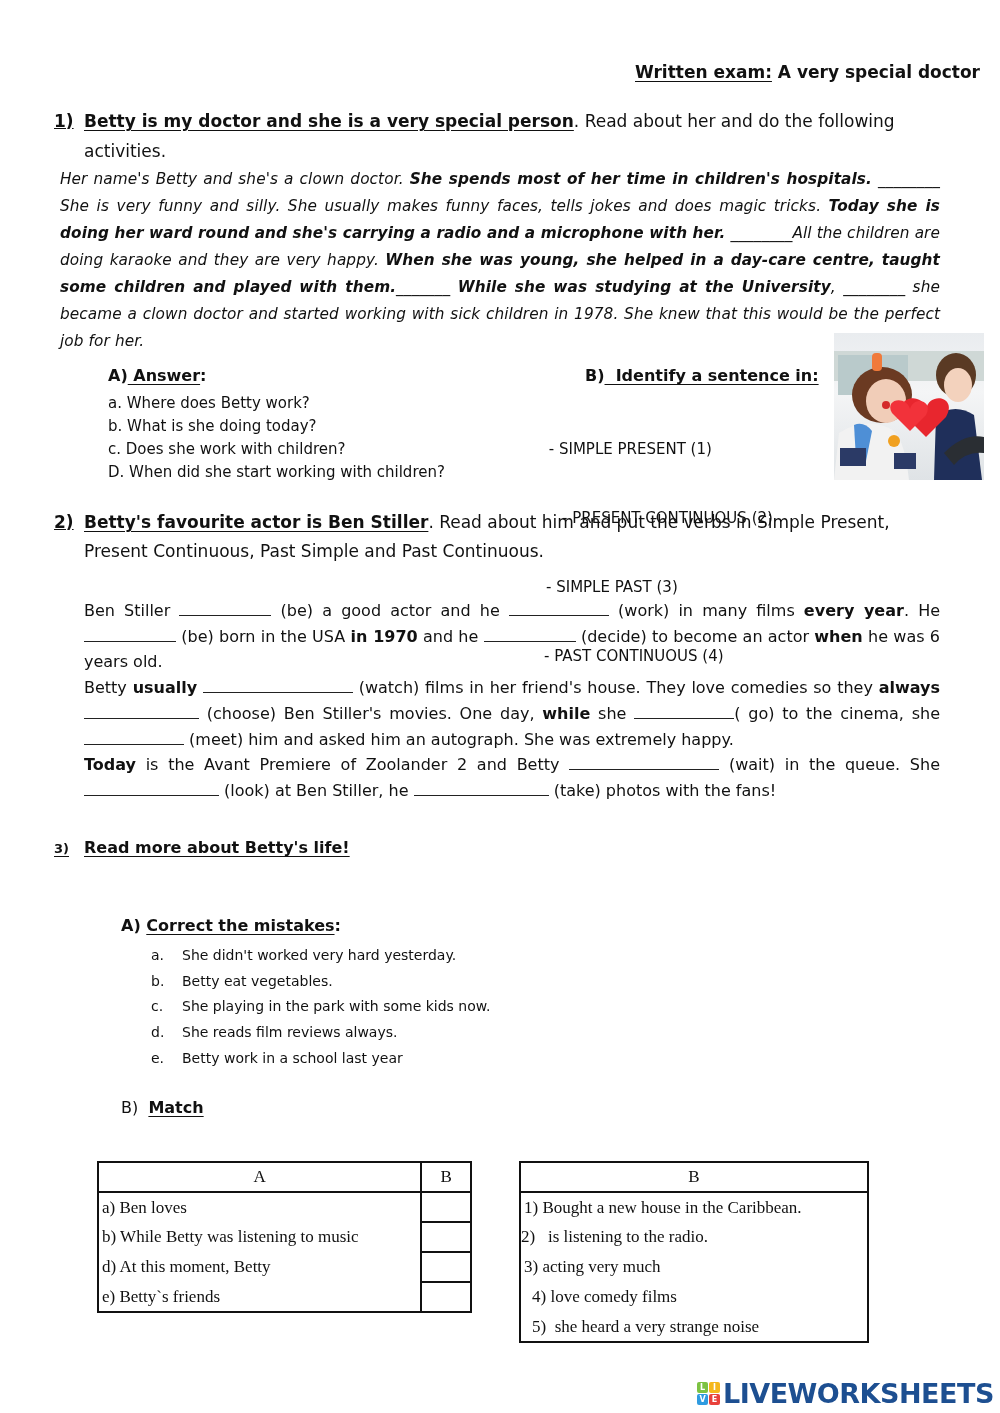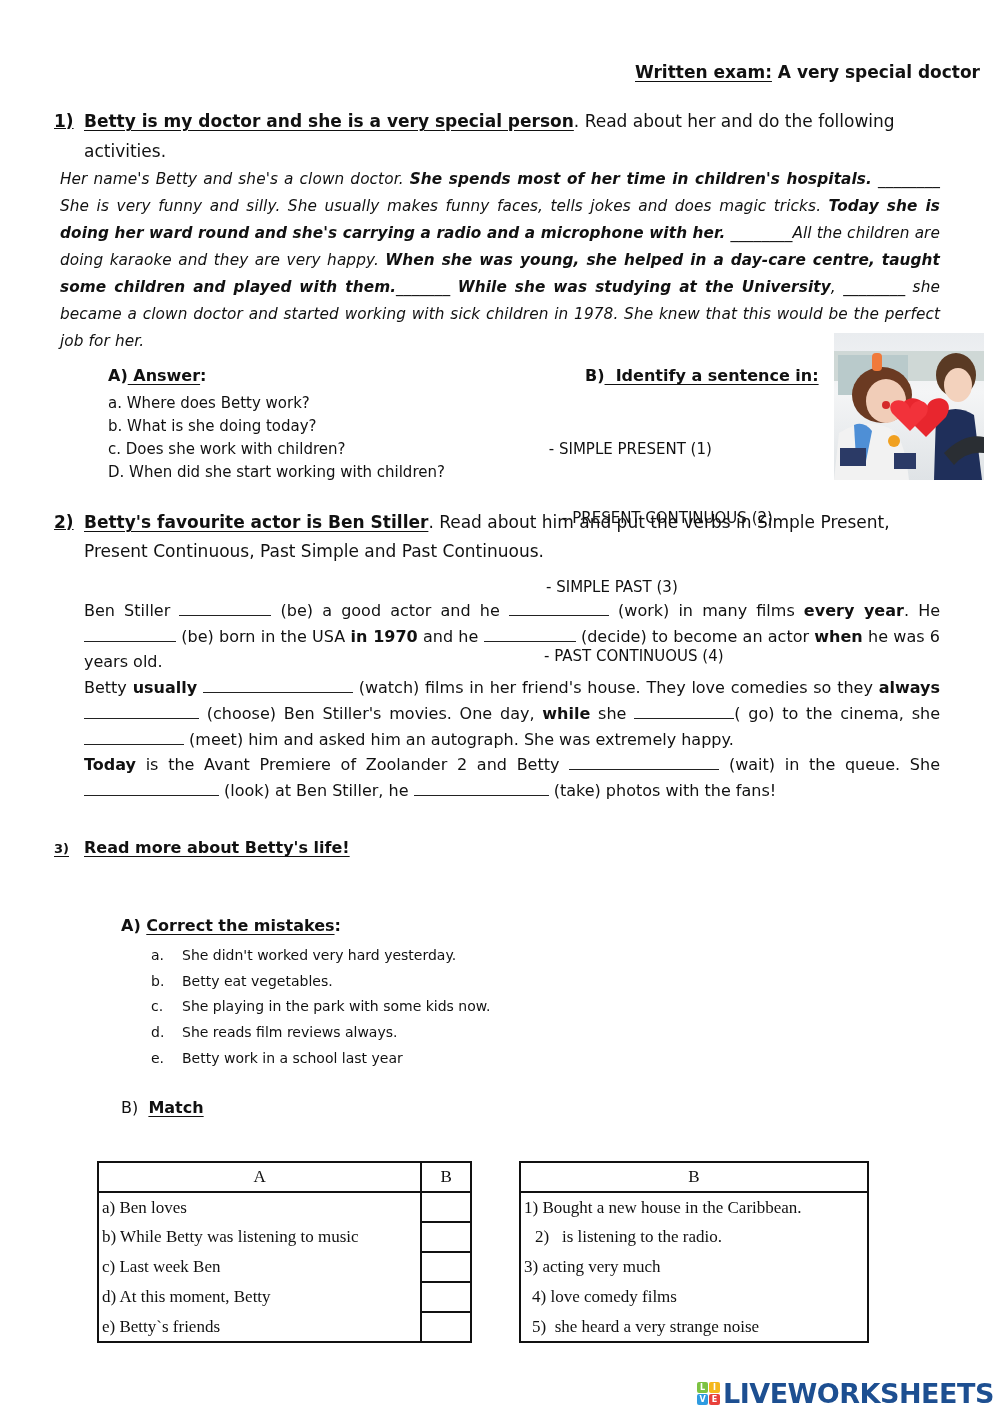--- a/index.html
+++ b/index.html
@@ -138,44 +138,40 @@
   </tr>
   <tr>
         <td class="txt">a) Ben loves</td>
         <td></td>
       </tr>
   <tr>
         <td class="txt">b)  While Betty was listening to music</td>
         <td></td>
       </tr>
   <tr>
-        <td class="txt">c) Last week Ben</td>
-        <td></td>
-      </tr>
-  <tr>
         <td class="txt">d) At this moment, Betty</td>
         <td></td>
       </tr>
   <tr class="last">
         <td class="txt">e) Betty`s friends</td>
         <td></td>
       </tr>
 </tbody>
   </table>
 
 <table class="abs match" style="left:519px; top:1161px; width:350px;">
   <tbody>
       <tr>
         <th>B</th>
       </tr>
   <tr>
         <td class="txt" style="white-space:pre">1) Bought a new house in the Caribbean.</td>
       </tr>
   <tr>
-        <td class="txt" style="white-space:pre; padding-left:14px">2)   is listening to the radio.</td>
+        <td class="txt" style="white-space:pre; padding-left:0">2)   is listening to the radio.</td>
       </tr>
   <tr>
         <td class="txt" style="white-space:pre; ">3) acting very much</td>
       </tr>
   <tr>
         <td class="txt" style="white-space:pre; padding-left:11px">4) love comedy films</td>
       </tr>
   <tr class="last">
         <td class="txt" style="white-space:pre; padding-left:11px">5)  she heard a very strange noise</td>
       </tr>

